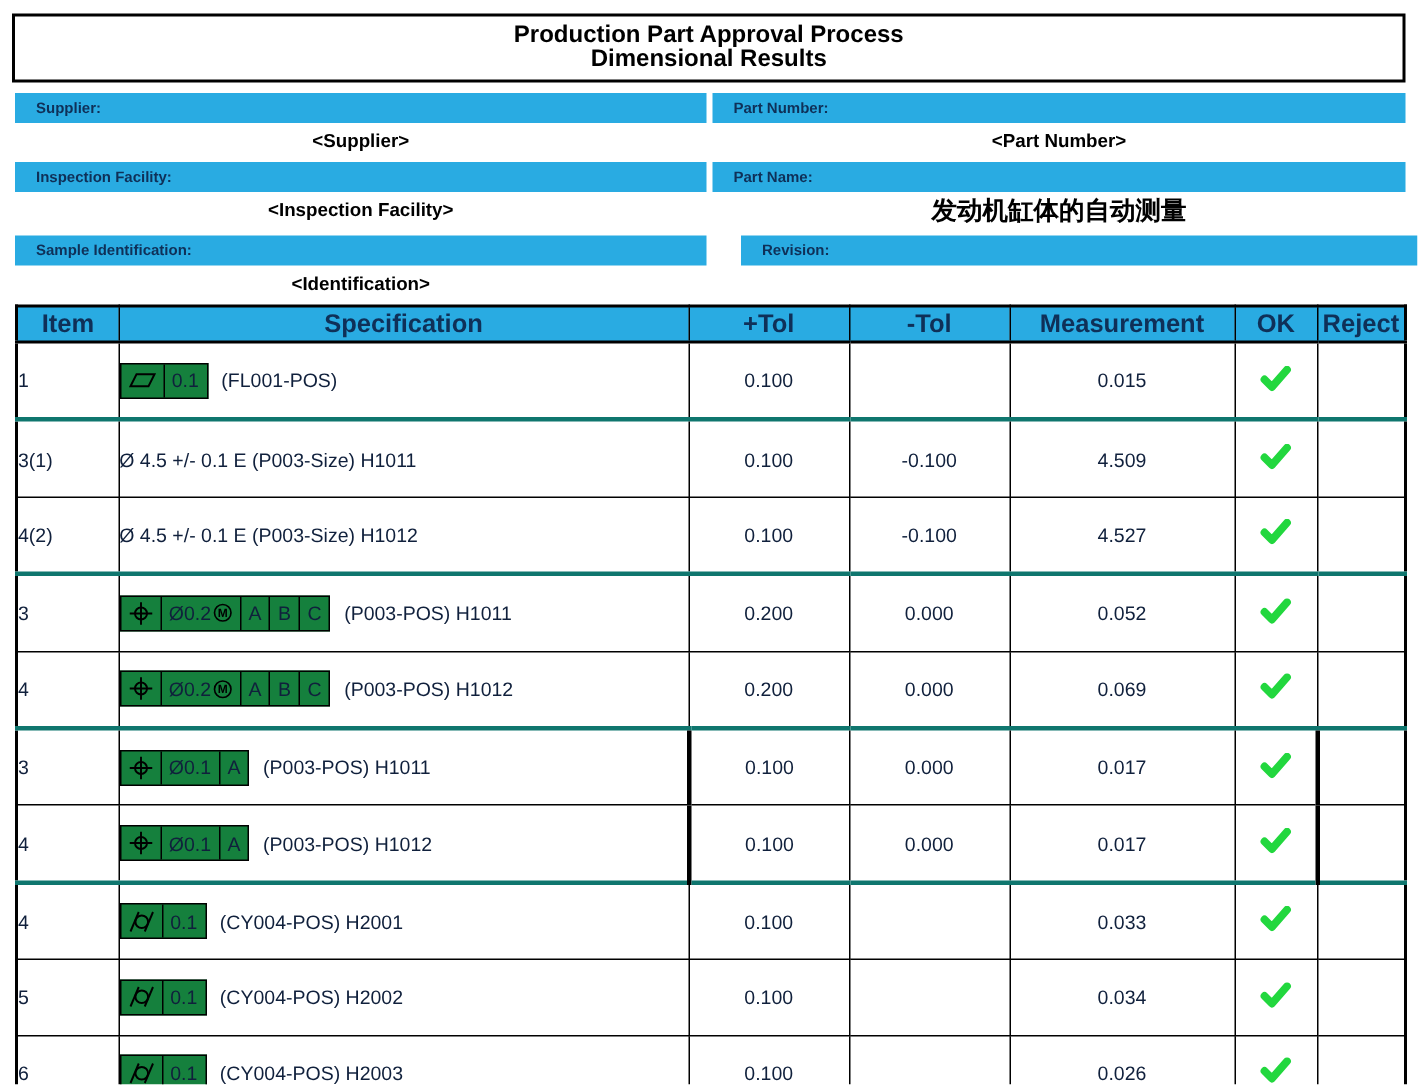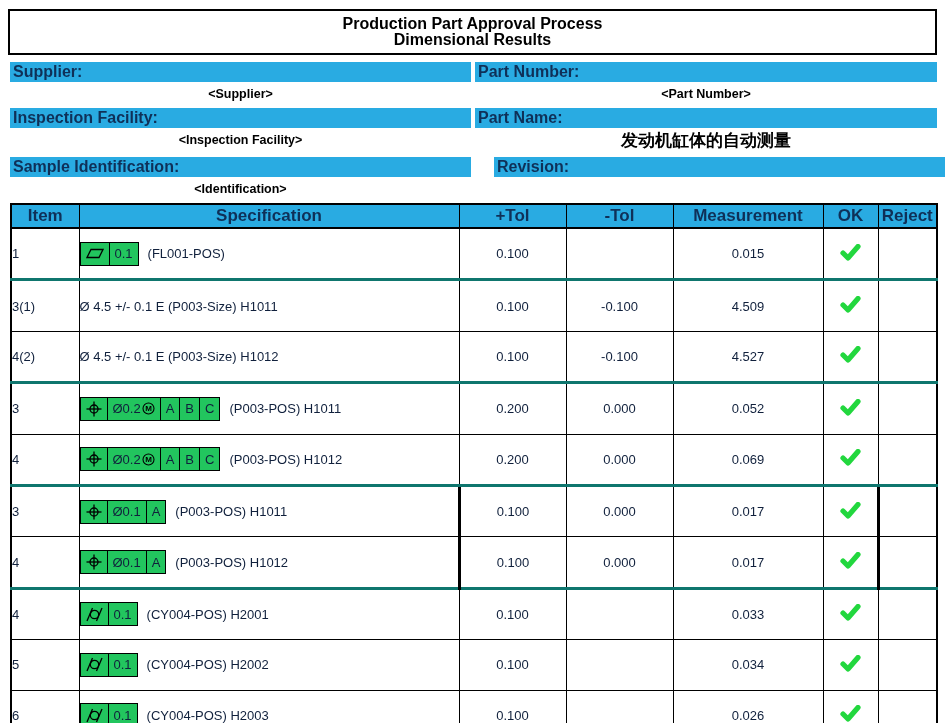--- a/index.html
+++ b/index.html
@@ -4,41 +4,41 @@
 <style>
   html,body{margin:0;padding:0;background:#fff;}
   #page{position:relative;width:945px;height:723px;background:#fff;overflow:hidden;
         font-family:"Liberation Sans","DejaVu Sans",sans-serif;color:#15213a;}
   
   .title-box{position:absolute;left:8px;top:9px;width:925px;height:42px;border:2px solid #000;
              display:flex;flex-direction:column;align-items:center;justify-content:center;}
   .title-line{font-size:16px;font-weight:bold;color:#000;line-height:16px;}
   
   .bar{position:absolute;height:20px;background:#29ABE2;display:flex;align-items:center;}
-  .bar-label{font-size:16px;font-weight:bold;color:#0f3058;padding-left:3px;white-space:nowrap;}
+  .bar-label{font-size:10px;font-weight:bold;color:#0f3058;padding-left:14px;white-space:nowrap;}
   .val{position:absolute;height:20px;display:flex;align-items:center;justify-content:center;
        font-size:12.5px;font-weight:bold;color:#000;}
   .val-cjk{font-size:17px;font-weight:bold;color:#000;}
   
   table.results{position:absolute;left:10px;top:203px;width:926px;border-collapse:collapse;
                 table-layout:fixed;border:2px solid #000;}
   table.results th{background:#29ABE2;color:#0f3058;font-size:17px;font-weight:bold;
                    border:1px solid #000;border-bottom:2px solid #000;height:22px;padding:0;}
   table.results td{border:1px solid #000;height:49.4px;padding:0;font-size:13px;color:#10203c;
                    vertical-align:middle;background:#fff;overflow:hidden;}
   tr.group-start td{border-top:3px solid #0f766e;}
   tr.boxed td.col-plus{border-left:3px solid #000;}
   tr.boxed td.col-reject{border-left:3px solid #000;}
   td.col-item{text-align:left;padding-left:4px;}
   td.col-spec{text-align:left;padding-left:24px;}
   td.col-plus,td.col-minus,td.col-meas{text-align:center;}
   td.col-ok{text-align:center;}
   
   .fcf{display:inline-flex;align-items:stretch;border:1px solid #000;height:22px;
-       vertical-align:middle;background:#22c55e;}
+       vertical-align:middle;background:#15803d;}
   .fcf-cell{display:flex;align-items:center;justify-content:center;padding:0 5px;font-size:13px;
             color:#10203c;white-space:nowrap;}
   .fcf-cell + .fcf-cell{border-left:1px solid #000;}
   .spec-suffix{margin-left:9px;vertical-align:middle;white-space:nowrap;}
   .mod-circle{display:inline-flex;margin-left:1px;}
 </style>
 </head>
 <body>
 
 <div id="page">

